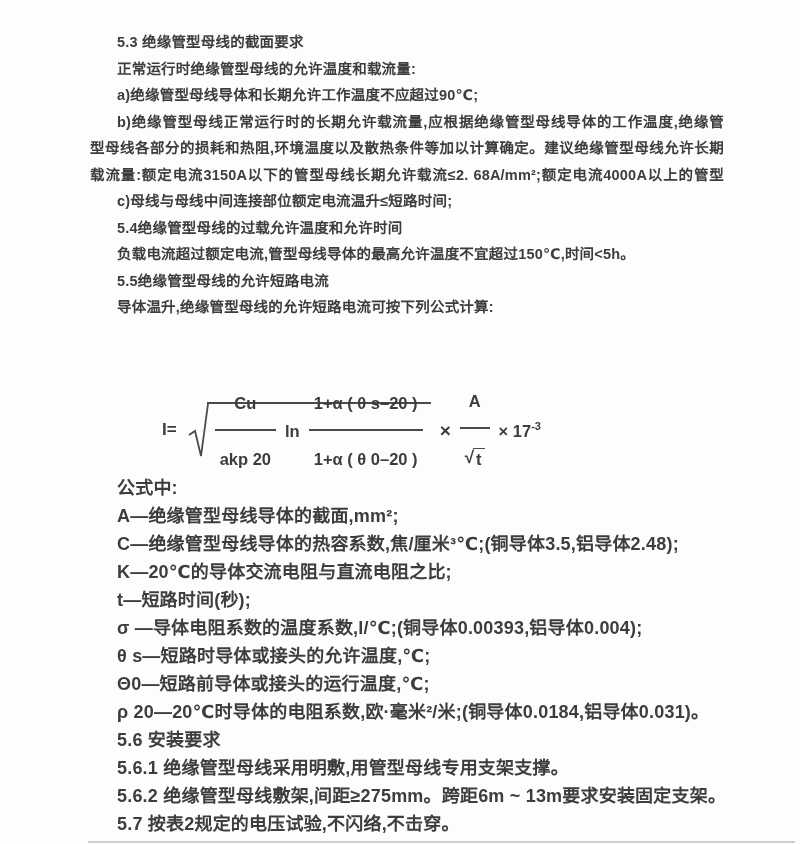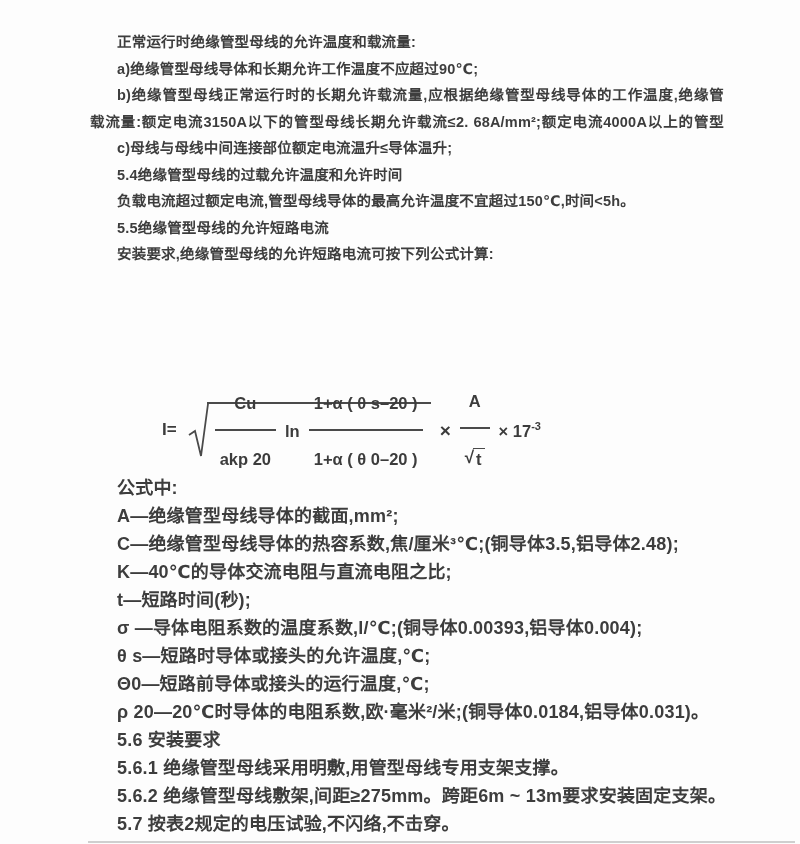--- a/index.html
+++ b/index.html
@@ -55,29 +55,31 @@
     position:absolute;left:88px;top:841px;width:707px;height:2px;
     background:#cfcfcf;
   }
 </style>
 </head>
 <body>
 
 <div class="page">
 
   <div class="block-top">
+    <div class="ln ind">5.3 绝缘管型母线的截面要求</div>
     <div class="ln ind">正常运行时绝缘管型母线的允许温度和载流量:</div>
     <div class="ln ind">a)绝缘管型母线导体和长期允许工作温度不应超过90℃;</div>
     <div class="ln ind just">b)绝缘管型母线正常运行时的长期允许载流量,应根据绝缘管型母线导体的工作温度,绝缘管</div>
+    <div class="ln flush just">型母线各部分的损耗和热阻,环境温度以及散热条件等加以计算确定。建议绝缘管型母线允许长期</div>
     <div class="ln flush just">载流量:额定电流3150A以下的管型母线长期允许载流≤2. 68A/mm²;额定电流4000A以上的管型</div>
-    <div class="ln ind">c)母线与母线中间连接部位额定电流温升≤导体温升;</div>
+    <div class="ln ind">c)母线与母线中间连接部位额定电流温升≤短路时间;</div>
     <div class="ln ind">5.4绝缘管型母线的过载允许温度和允许时间</div>
     <div class="ln ind">负载电流超过额定电流,管型母线导体的最高允许温度不宜超过150℃,时间&lt;5h。</div>
     <div class="ln ind">5.5绝缘管型母线的允许短路电流</div>
-    <div class="ln ind">安装要求,绝缘管型母线的允许短路电流可按下列公式计算:</div>
+    <div class="ln ind">导体温升,绝缘管型母线的允许短路电流可按下列公式计算:</div>
   </div>
 
   <div class="formula">
     <span class="f-lhs">I=</span>
     <span class="sqrt">
       <svg viewBox="0 0 21 56">
         <polyline points="1,33 7,29 13,54 20,2" fill="none" stroke="#4a4a4a" stroke-width="1.8"></polyline>
       </svg>
       <span class="sqrt-content">
         <span class="frac">
@@ -101,21 +103,21 @@
         </span>
       </span>
     </span>
     <span class="pow"><span>× </span><span>17</span><sup>-3</sup></span>
   </div>
 
   <div class="block-bottom">
     <div class="ln ind">公式中:</div>
     <div class="ln ind">A—绝缘管型母线导体的截面,mm²;</div>
     <div class="ln ind">C—绝缘管型母线导体的热容系数,焦/厘米³℃;(铜导体3.5,铝导体2.48);</div>
-    <div class="ln ind">K—40℃的导体交流电阻与直流电阻之比;</div>
+    <div class="ln ind">K—20℃的导体交流电阻与直流电阻之比;</div>
     <div class="ln ind">t—短路时间(秒);</div>
     <div class="ln ind">σ —导体电阻系数的温度系数,l/℃;(铜导体0.00393,铝导体0.004);</div>
     <div class="ln ind">θ s—短路时导体或接头的允许温度,℃;</div>
     <div class="ln ind">Θ0—短路前导体或接头的运行温度,℃;</div>
     <div class="ln ind">ρ 20—20℃时导体的电阻系数,欧·毫米²/米;(铜导体0.0184,铝导体0.031)。</div>
     <div class="ln ind">5.6 安装要求</div>
     <div class="ln ind">5.6.1 绝缘管型母线采用明敷,用管型母线专用支架支撑。</div>
     <div class="ln ind">5.6.2 绝缘管型母线敷架,间距≥275mm。跨距6m ~ 13m要求安装固定支架。</div>
     <div class="ln ind">5.7 按表2规定的电压试验,不闪络,不击穿。</div>
   </div>

